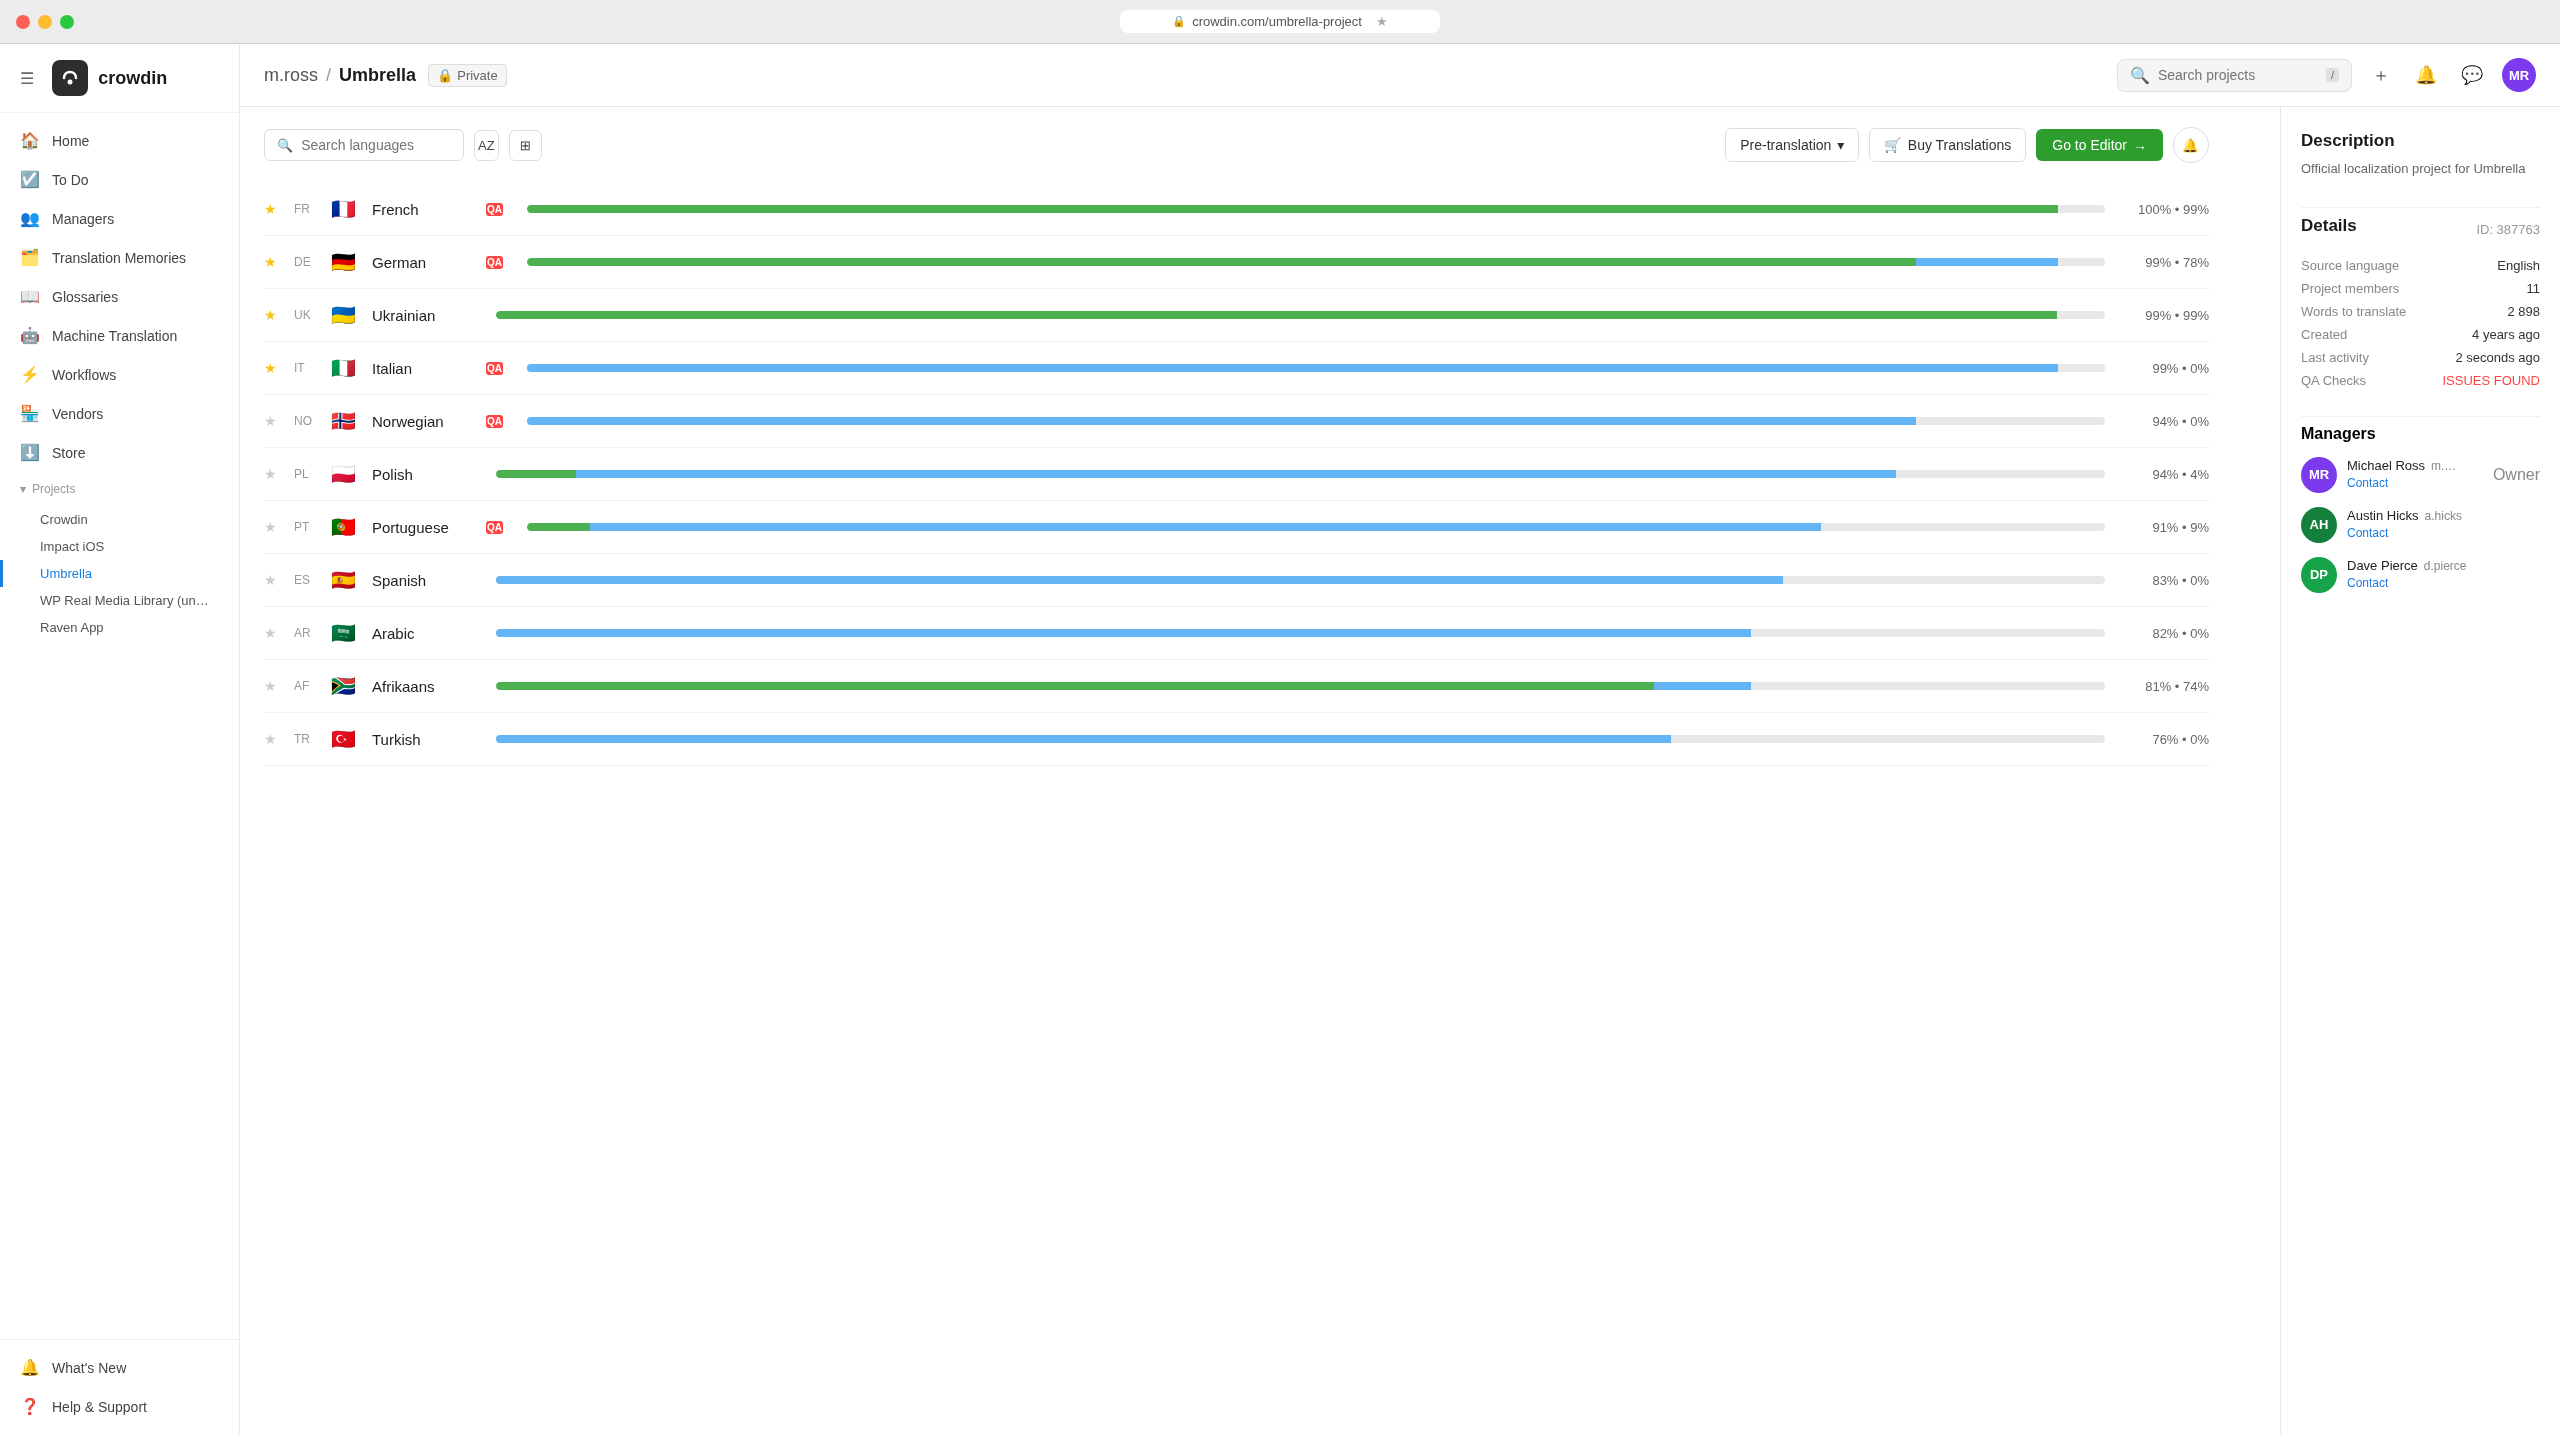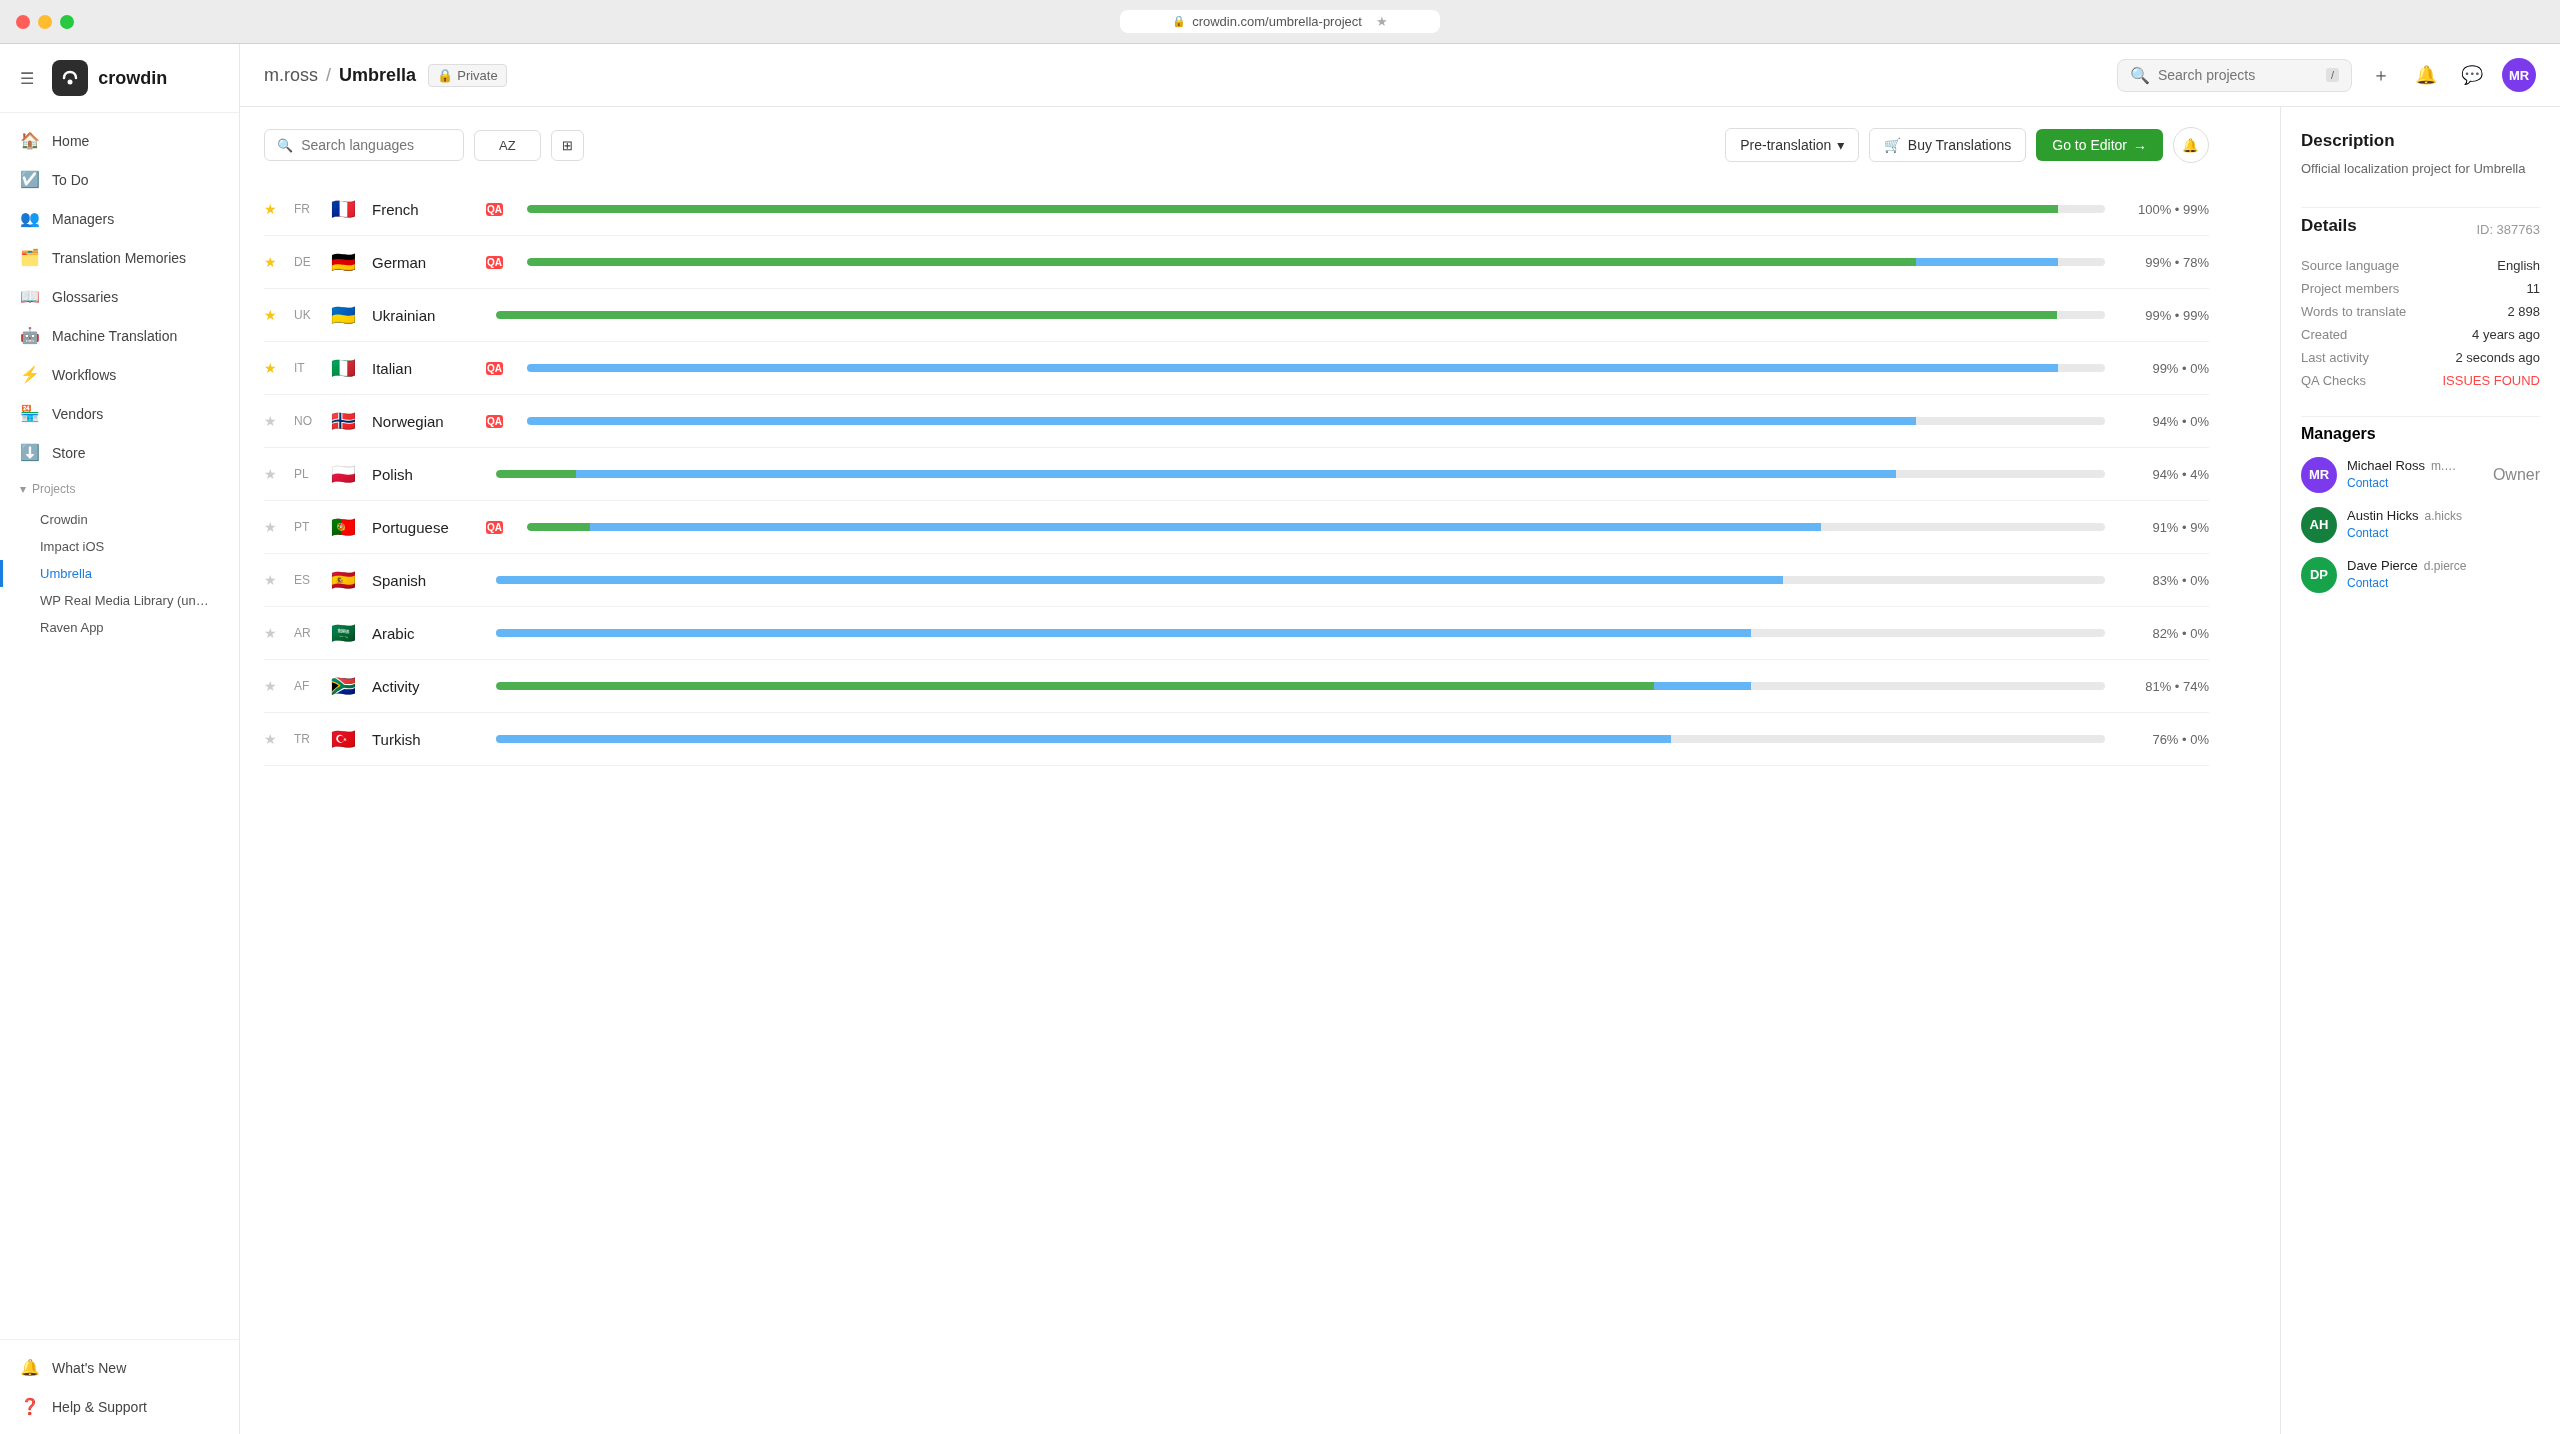--- a/index.html
+++ b/index.html
@@ -54,21 +54,21 @@
     .tab.active { color: #1a7de0; border-bottom-color: #1a7de0; font-weight: 500; }
 
     
     .content { flex: 1; display: flex; overflow: hidden; }
     .content-main { flex: 1; overflow-y: auto; padding: 20px 24px; }
 
     
     .toolbar { display: flex; align-items: center; gap: 10px; margin-bottom: 20px; }
     .search-languages { display: flex; align-items: center; background: white; border: 1px solid #ddd; border-radius: 6px; padding: 7px 12px; gap: 8px; flex: 0 0 200px; }
     .search-languages input { border: none; outline: none; font-size: 14px; color: #333; width: 140px; }
-    .sort-btn { background: white; border: 1px solid #ddd; border-radius: 6px; padding: 7px 24px; cursor: pointer; font-size: 13px; font-weight: 500; color: #444; }
+    .sort-btn { background: white; border: 1px solid #ddd; border-radius: 6px; padding: 7px 3px; cursor: pointer; font-size: 13px; font-weight: 500; color: #444; }
     .grid-btn { background: white; border: 1px solid #ddd; border-radius: 6px; padding: 7px 10px; cursor: pointer; color: #444; }
     .toolbar-right { margin-left: auto; display: flex; align-items: center; gap: 10px; }
     .pre-translation-btn { background: white; border: 1px solid #ddd; border-radius: 6px; padding: 8px 14px; font-size: 14px; color: #333; cursor: pointer; display: flex; align-items: center; gap: 6px; }
     .buy-btn { background: white; border: 1px solid #ddd; border-radius: 6px; padding: 8px 14px; font-size: 14px; color: #333; cursor: pointer; display: flex; align-items: center; gap: 6px; }
     .go-editor-btn { background: #2d9e2d; color: white; border: none; border-radius: 6px; padding: 8px 16px; font-size: 14px; font-weight: 500; cursor: pointer; display: flex; align-items: center; gap: 6px; }
     .bell-btn { background: white; border: 1px solid #ddd; border-radius: 50%; width: 36px; height: 36px; display: flex; align-items: center; justify-content: center; cursor: pointer; color: #555; }
 
     
     .lang-row { display: flex; align-items: center; padding: 14px 0; border-bottom: 1px solid #f0f0f0; gap: 14px; }
     .star-icon { color: #f5c518; font-size: 14px; cursor: pointer; width: 16px; flex-shrink: 0; }
@@ -395,21 +395,21 @@
 
         <div class="progress-blue" style="width:78%;"></div>
       </div>
     </div>
     <span class="progress-pct">82% • 0%</span>
   </div>
             <div class="lang-row">
     <span class="star-icon" style="color:#ccc;">★</span>
     <span class="lang-code">AF</span>
     <span class="flag">🇿🇦</span>
-    <span class="lang-name">Activity</span>
+    <span class="lang-name">Afrikaans</span>
 
     <div class="progress-container">
       <div class="progress-bar-wrap">
         <div class="progress-green" style="width:72%;"></div>
         <div class="progress-blue" style="width:6%;"></div>
       </div>
     </div>
     <span class="progress-pct">81% • 74%</span>
   </div>
             <div class="lang-row">

